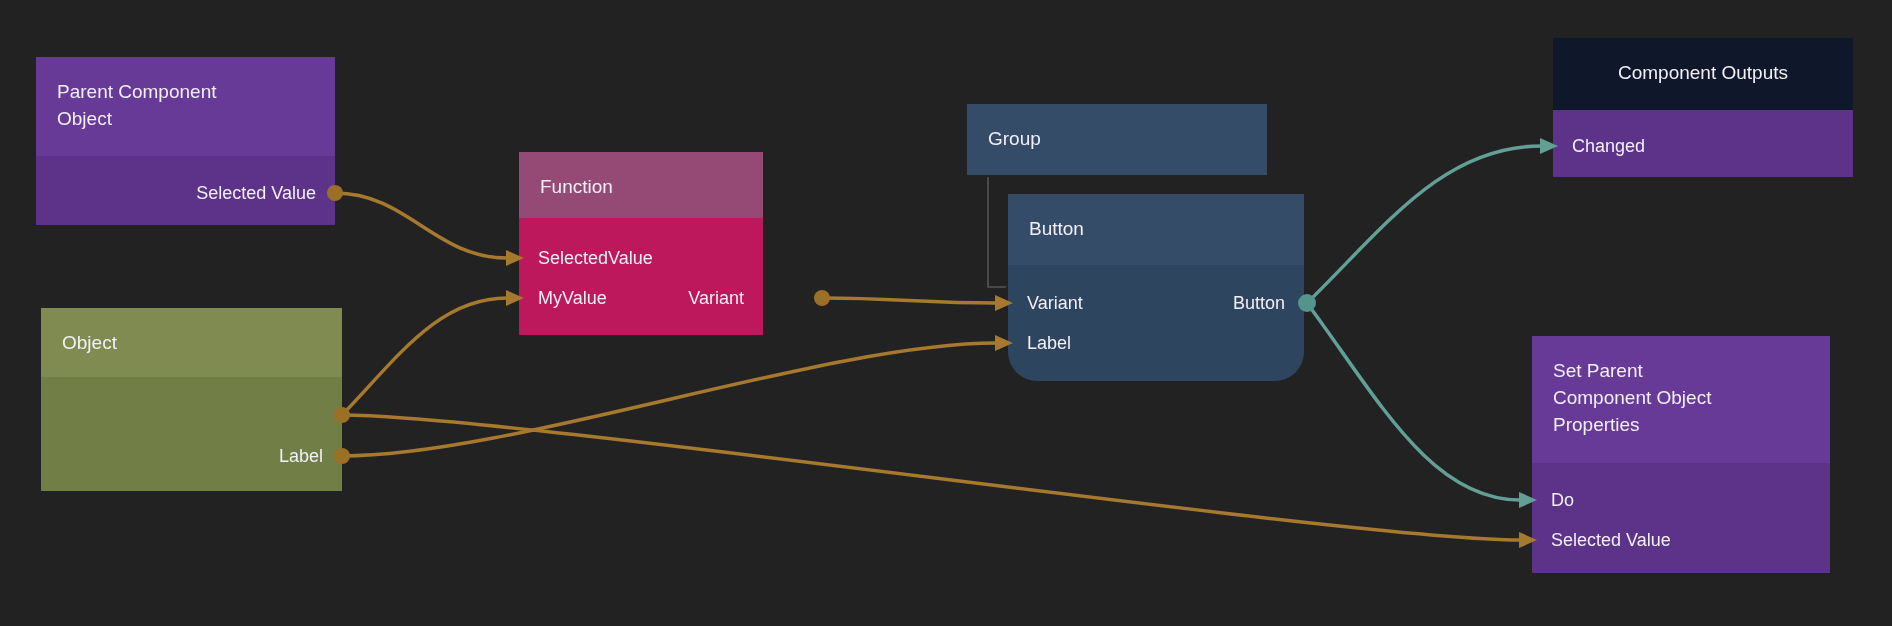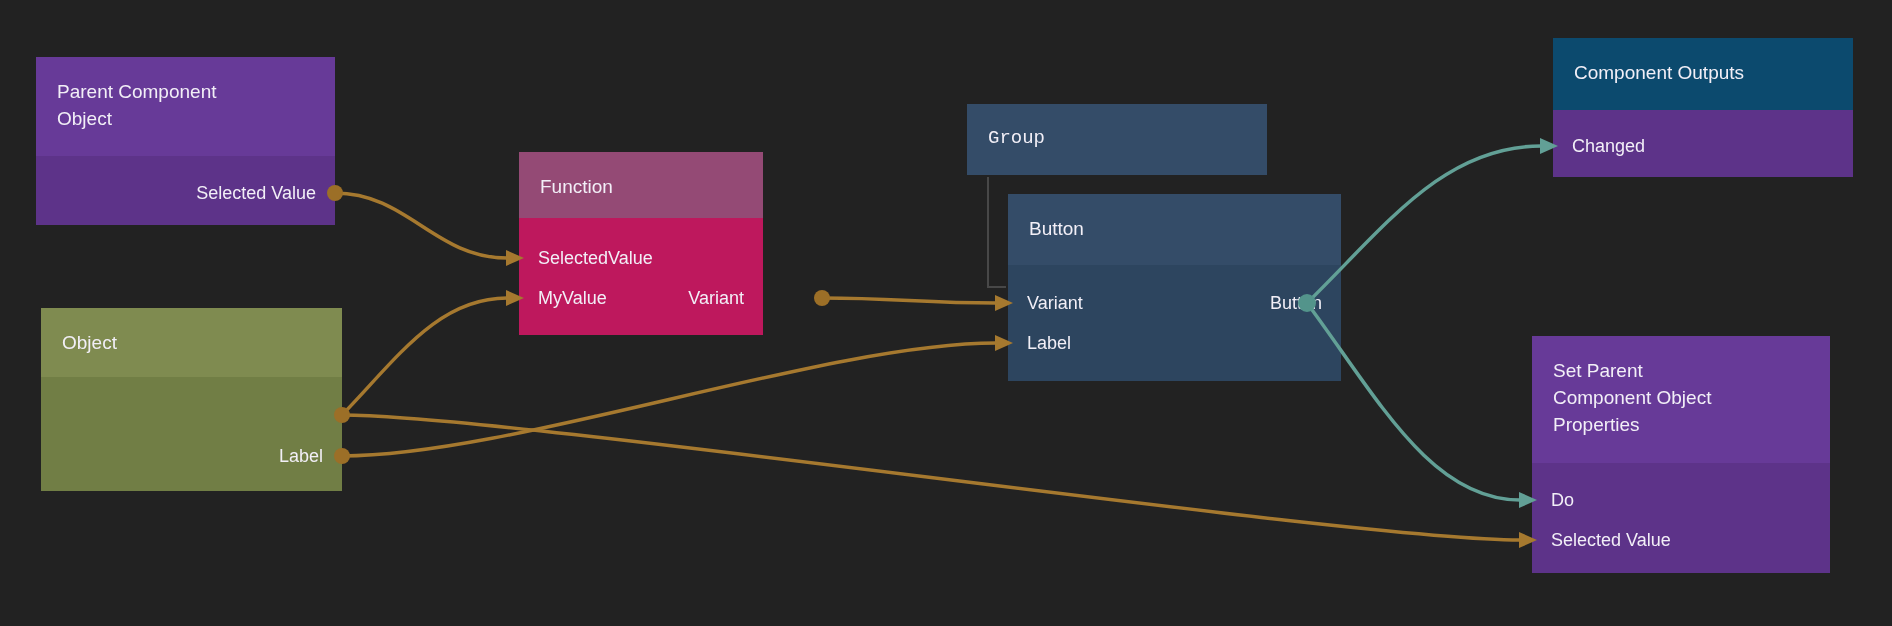--- a/index.html
+++ b/index.html
@@ -47,35 +47,35 @@
       <div class="node" style="left: 519px; top: 152px; width: 244px; height: 183px; background: #be185d;">
         <div class="node-header" style="background: rgb(148, 74, 117); height: 66px;"><span>Function</span></div>
         <div class="node-row only-in" style="top: 91px;">
           <span class="port-label">SelectedValue</span>
         </div>
         <div class="node-row" style="top: 131px;">
           <span class="port-label">MyValue</span>
           <span class="port-label">Variant</span>
         </div>
       </div>
-      <div class="node" style="left: 967px; top: 104px; width: 300px; height: 71px; background: rgb(45, 69, 95); font-family: Liberation Mono, monospace;">
+      <div class="node" style="left: 967px; top: 104px; width: 300px; height: 71px; background: rgb(45, 69, 95);">
         <div class="node-header" style="background: rgb(52, 76, 104); height: 71px;"><span>Group</span></div>
       </div>
-      <div class="node" style="left: 1008px; top: 194px; width: 333px; height: 187px; background: rgb(45, 69, 95);">
+      <div class="node" style="left: 1008px; top: 194px; width: 296px; height: 187px; background: rgb(45, 69, 95); border-radius: 29px;">
         <div class="node-header" style="background: rgb(52, 76, 104); height: 71px;"><span>Button</span></div>
         <div class="node-row" style="top: 94px;">
           <span class="port-label">Variant</span>
           <span class="port-label">Button</span>
         </div>
         <div class="node-row only-in" style="top: 134px;">
           <span class="port-label">Label</span>
         </div>
       </div>
       <div class="node" style="left: 1553px; top: 38px; width: 300px; height: 139px; background: rgb(93, 51, 137);">
-        <div class="node-header" style="background: #0c4a6e; height: 72px;"><span>Component Outputs</span></div>
+        <div class="node-header" style="background: #0f172a; height: 72px; text-align: center;"><span>Component Outputs</span></div>
         <div class="node-row only-in" style="top: 93px;">
           <span class="port-label">Changed</span>
         </div>
       </div>
       <div class="node" style="left: 1532px; top: 336px; width: 298px; height: 237px; background: rgb(93, 51, 137);">
         <div class="node-header" style="background: rgb(103, 58, 152); height: 127px;"><span>Set Parent
 Component Object
 Properties</span></div>
         <div class="node-row only-in" style="top: 149px;">
           <span class="port-label">Do</span>

